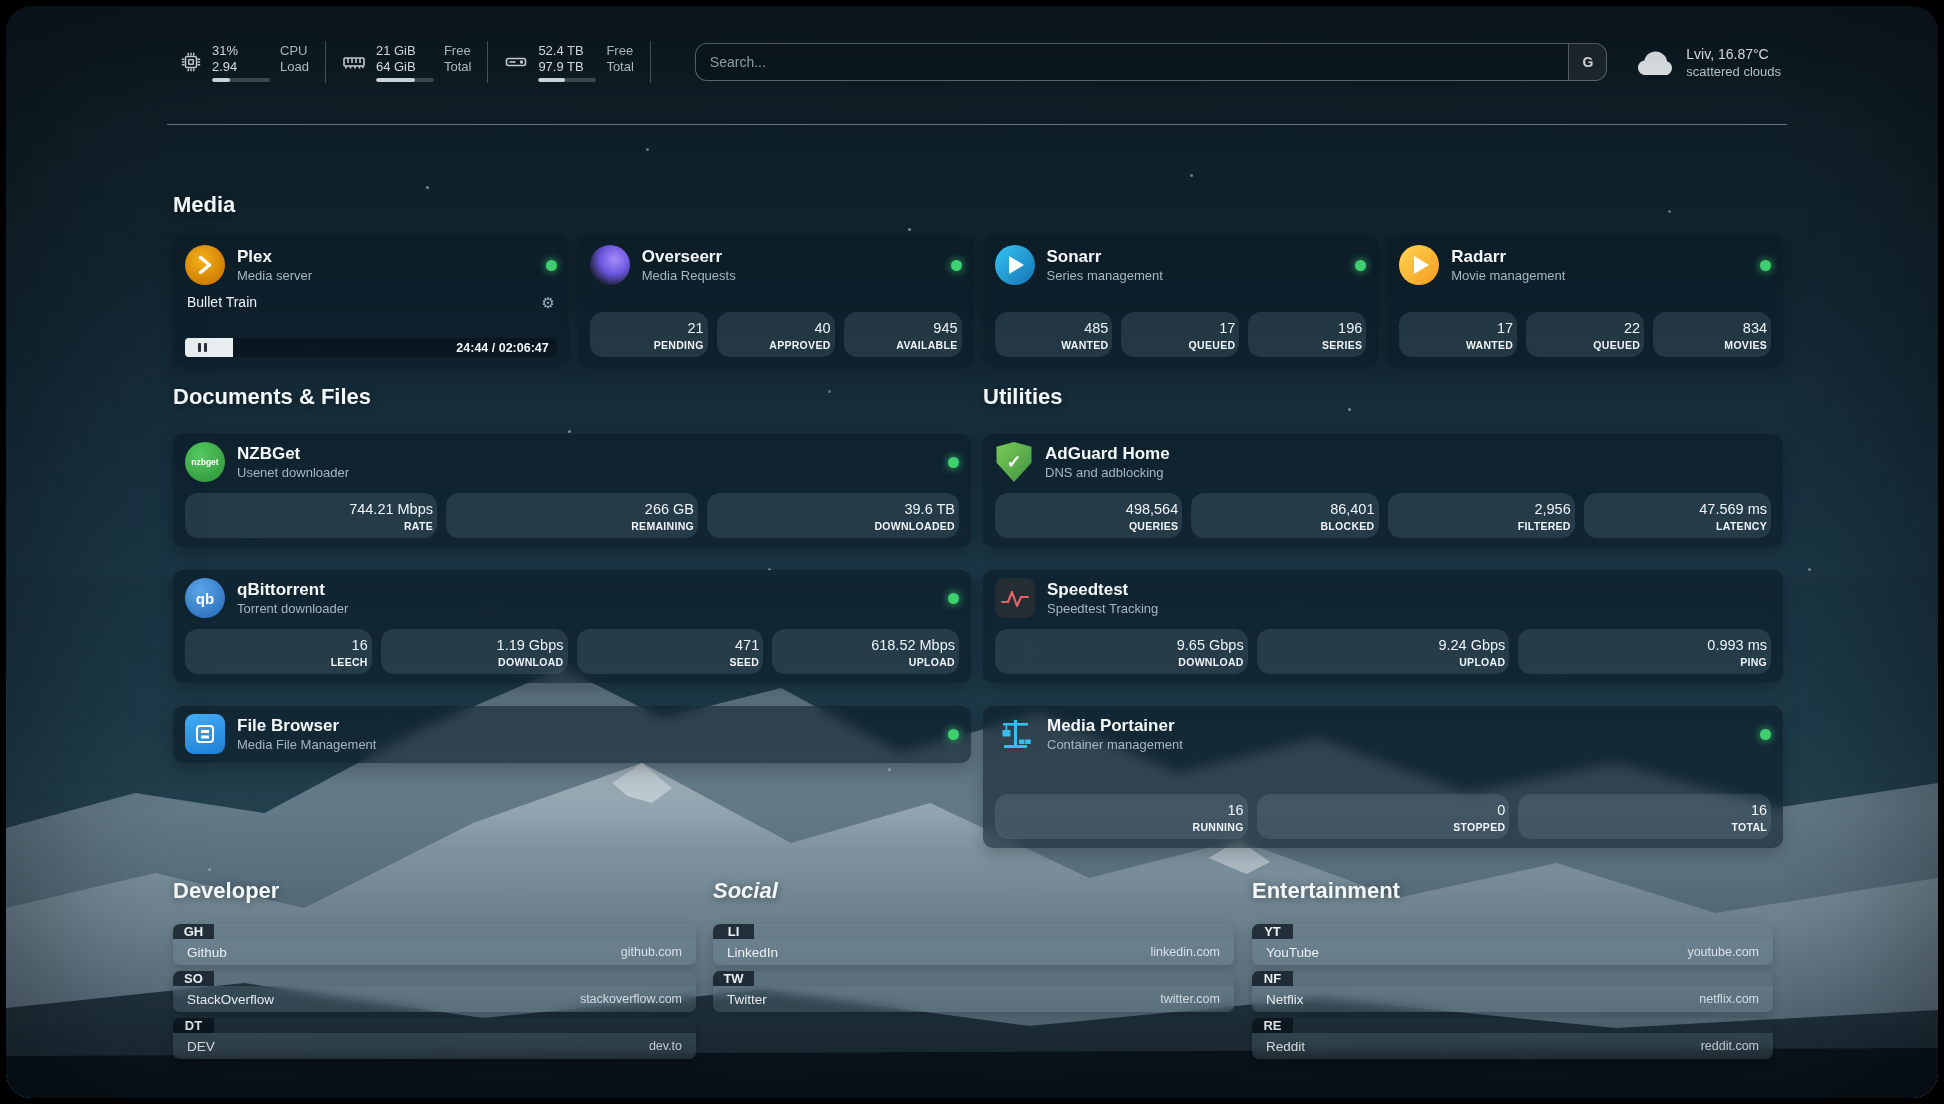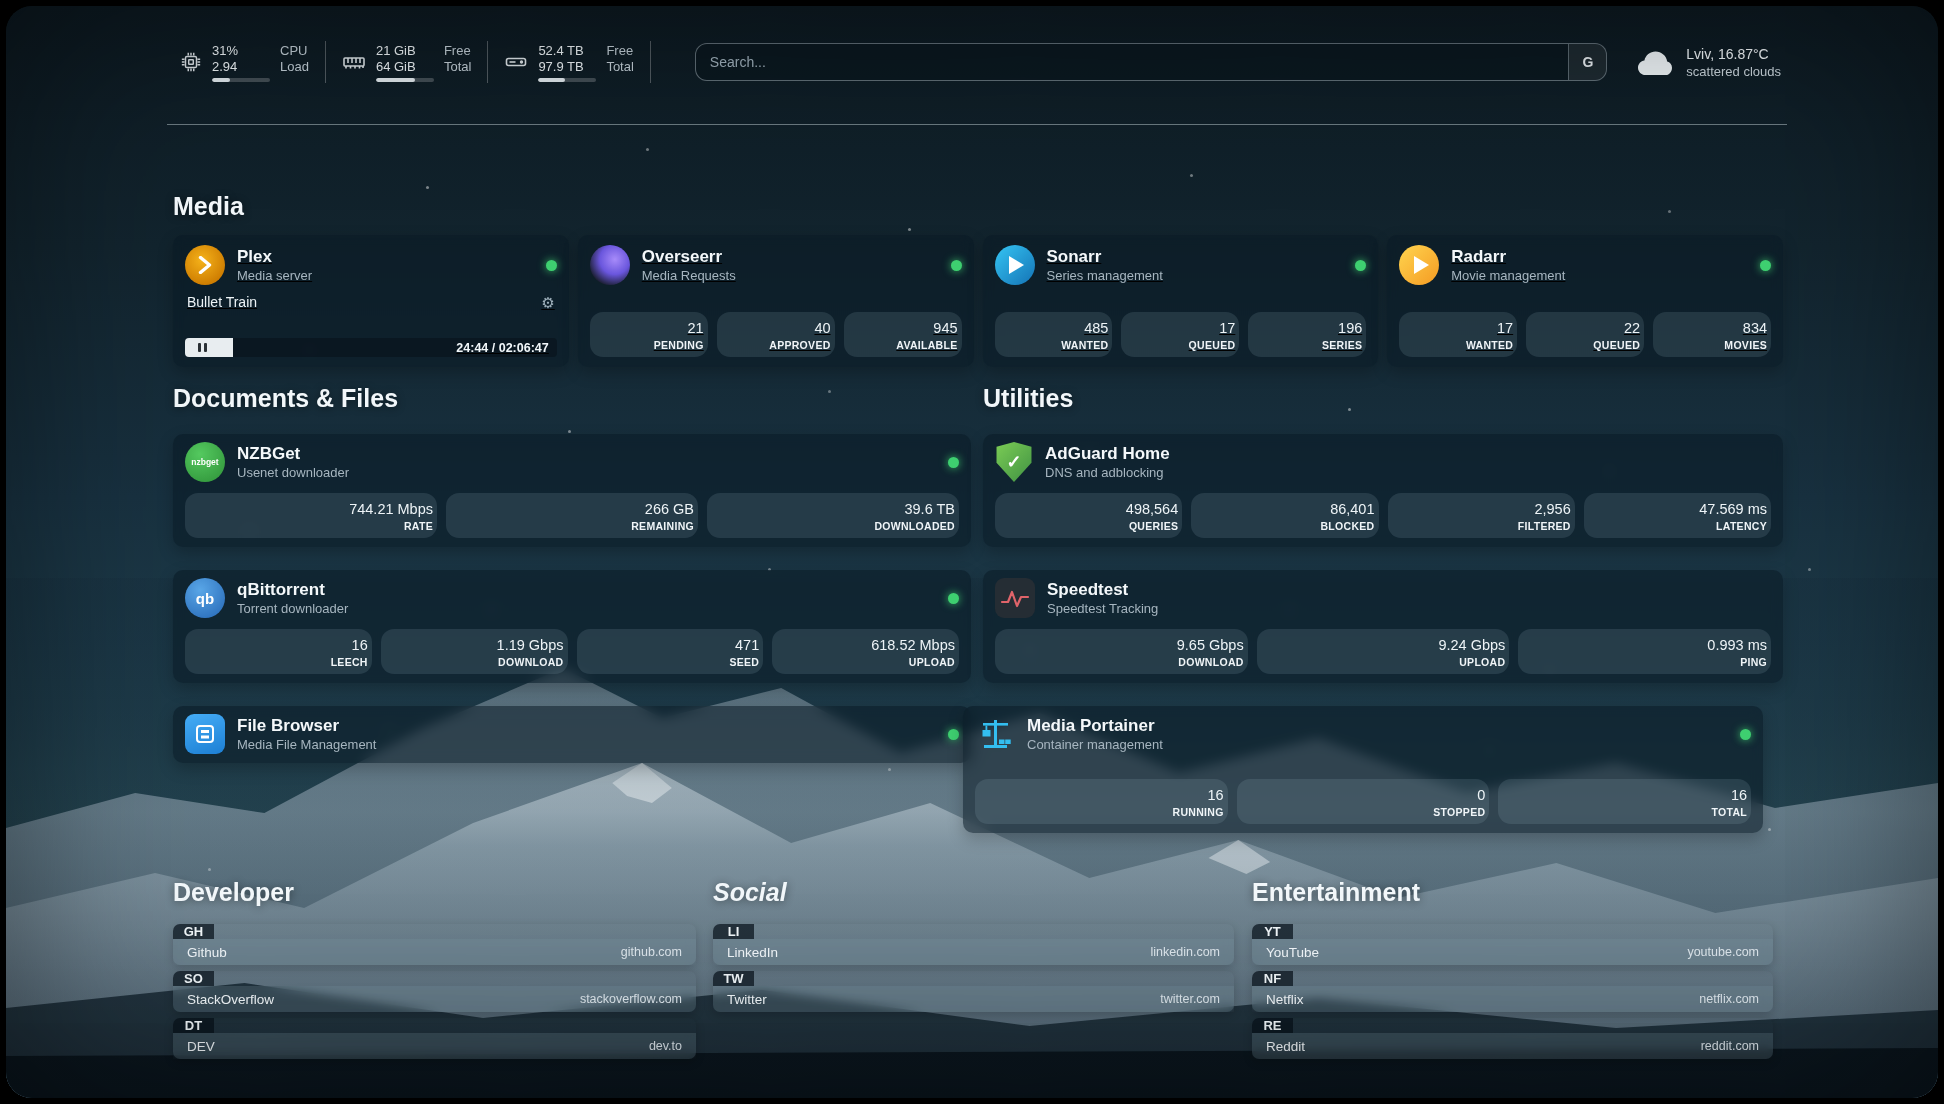--- a/index.html
+++ b/index.html
@@ -51,33 +51,33 @@
     background:rgba(255,255,255,0.08); border-left:1px solid rgba(165,180,190,0.45);
     color:#e8eef2; font-size:14px; font-weight:bold; cursor:pointer; }
 
   .weather { display:flex; align-items:center; gap:11px; padding-right:2px; }
   .w-line1 { font-size:14px; color:#f2f7fa; line-height:18px; }
   .w-line2 { font-size:13px; color:#c9d4db; line-height:17px; }
 
   .hr { position:absolute; top:118px; left:-6px; width:1620px; height:1px; background:rgba(220,232,238,0.45); }
 
   
-  .sec-title { position:absolute; font-size:25px; font-weight:700; color:#f2f7fa; text-shadow:0 1px 8px rgba(0,0,0,0.45); }
+  .sec-title { position:absolute; font-size:22px; font-weight:700; color:#f2f7fa; text-shadow:0 1px 8px rgba(0,0,0,0.45); }
   #title-media { top:186px; left:0; }
   #title-docs { top:378px; left:0; }
   #title-utilities { top:378px; left:810px; }
   #title-developer { top:872px; left:0; }
   #title-social { top:872px; left:540px;font-style:italic; }
   #title-entertainment { top:872px; left:1079px; }
 
   .card { background:rgba(10,26,36,0.55); border-radius:10px; backdrop-filter:blur(6px);
     box-shadow:0 6px 16px rgba(0,0,0,0.22); display:flex; flex-direction:column; cursor:pointer; }
 
   .media-row { position:absolute; top:229px; left:0; width:100%; display:flex; gap:9px; }
-  .media-row .card { flex:1; height:132px; padding:10px 12px;text-decoration:underline; }
+  .media-row .card { flex:1; height:132px; padding:10px 12px; }
 
   .app-head { display:flex; align-items:center; gap:12px; }
   .app-icon { width:42px; height:42px; flex:none; display:flex; align-items:center; justify-content:center; }
   .app-titles { display:flex; flex-direction:column; }
   .app-name { font-size:17px; font-weight:600; color:#f4f8fa; line-height:21px; }
   .app-desc { font-size:13px; color:#a7b6c0; line-height:17px; }
   .dot { width:11px; height:11px; border-radius:50%; margin-left:auto; background:#3ecf70;
     box-shadow:0 0 8px rgba(62,207,112,0.9); align-self:center; flex:none; }
 
   .stats { display:flex; gap:9px; margin-top:auto; }
@@ -96,21 +96,21 @@
   .progress-fill { width:14px; height:19px; background:#e8edf0; flex:none; }
   .plex-time { margin-left:auto; font-size:12.5px; font-weight:600; color:#f2f7fa; }
 
   
   .card-wide { position:absolute; padding:8px 12px 9px; }
   #card-nzbget      { top:428px; left:0;     width:798px; height:113px; }
   #card-qbittorrent { top:564px; left:0;     width:798px; height:113px; }
   #card-filebrowser { top:700px; left:0;     width:798px; height:57px; justify-content:center; }
   #card-adguard     { top:428px; left:810px; width:800px; height:113px; }
   #card-speedtest   { top:564px; left:810px; width:800px; height:113px; }
-  #card-portainer   { top:700px; left:790px; width:800px; height:127px; }
+  #card-portainer   { top:700px; left:810px; width:800px; height:142px; }
   .card-wide .app-icon { width:40px; height:40px; }
 
   
   .icn-circle { width:40px; height:40px; border-radius:50%; display:flex; align-items:center; justify-content:center; }
   .icn-plex { background:radial-gradient(circle at 42% 38%, #f6b31b, #cc7a00 78%); }
   .icn-overseerr { background:radial-gradient(circle at 62% 36%, #a78bfa 0%, #6a56dd 42%, #181d2b 78%); }
   .icn-sonarr { background:linear-gradient(135deg,#35c5f4,#1473b5); }
   .icn-radarr { background:linear-gradient(135deg,#ffd54f,#f59b23); }
   .icn-nzbget { background:radial-gradient(circle at 38% 30%, #55ca60, #2e9138); color:#fff; font-size:8.5px; font-weight:700; }
   .icn-qb { background:radial-gradient(circle at 38% 30%, #5aa7e8, #2567b5); color:#fff; font-size:15px; font-weight:700; }

